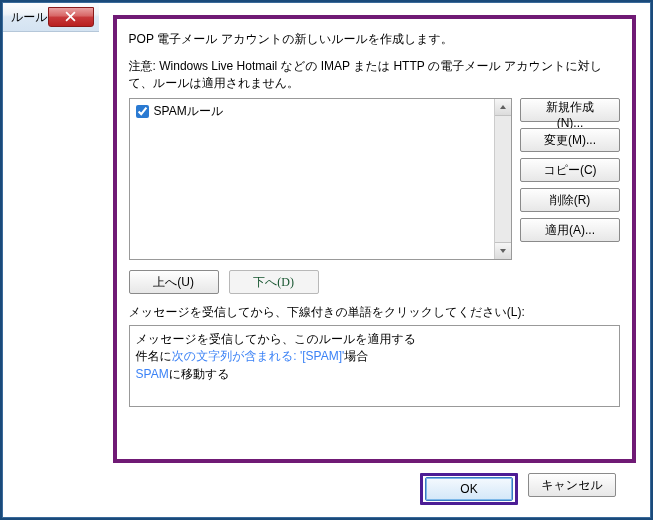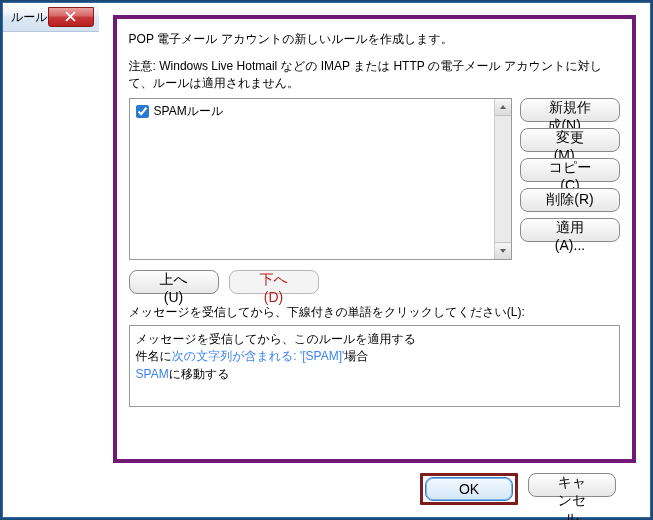--- a/index.html
+++ b/index.html
@@ -26,33 +26,33 @@
     .rule-list { flex: 1; border: 1px solid #999; background: #fff; height: 162px; display: flex; }
     .rule-list-inner { flex: 1; padding: 3px 4px; overflow: auto; }
     .rule-item { display: flex; align-items: center; gap: 5px; padding: 1px 2px; }
     .rule-checkbox { width: 13px; height: 13px; accent-color: #2a7ad2; }
     .scrollbar { width: 17px; background: #eaeaea; border-left: 1px solid #ccc; display: flex; flex-direction: column; }
     .sb-btn { height: 17px; background: linear-gradient(to bottom, #f6f6f6, #dcdcdc); border-bottom: 1px solid #c2c2c2; display:flex; align-items:center; justify-content:center; color:#606060;}
     .sb-btn.down { border-bottom:none; border-top:1px solid #c2c2c2;}
     .sb-track { flex:1; }
 
     .side-buttons { width: 100px; display: flex; flex-direction: column; gap: 6px; }
-    .btn { height: 24px; border: 1px solid #8a8a8a; background: linear-gradient(to bottom, #fefefe, #e7e7e7); border-radius: 8px; font-size: 14px; font-family: inherit; cursor: pointer; padding: 0 22px; }
-    .btn.disabled { color: #b91c1c; border-color: #b8b8b8; background: #f4f4f4; cursor: default; }
+    .btn { height: 24px; border: 1px solid #8a8a8a; background: linear-gradient(to bottom, #fefefe, #e7e7e7); border-radius: 2px; font-size: 12px; font-family: inherit; cursor: pointer; padding: 0 12px; }
+    .btn.disabled { color: #14532d; border-color: #b8b8b8; background: #f4f4f4; cursor: default; font-family: Liberation Serif, serif; }
 
     .reorder { display: flex; gap: 10px; margin-bottom: 10px; }
     .reorder .btn { width: 90px; }
 
     .desc-label { margin-bottom: 4px; }
     .desc-box { border: 1px solid #999; background: #fff; height: 82px; padding: 5px 6px; overflow: auto; line-height: 1.45; }
     .desc-box .link { color: #3b82f6; cursor: pointer; }
 
     .bottom-buttons { display: flex; justify-content: flex-end; gap: 10px; padding: 10px 20px 0 0; }
     .bottom-buttons .btn { width: 88px; height: 24px; }
-    .ok-wrap { border: 3px solid #7f1d1d; padding: 1px 2px; border-radius: 1px; }
+    .ok-wrap { border: 3px solid #4c1d95; padding: 1px 2px; border-radius: 1px; }
     .ok-wrap .btn { border: 1px solid #3a7ac0; box-shadow: inset 0 0 0 1px #7cb7e8; background: linear-gradient(to bottom, #f4f9fe, #d3e7f8); }
   </style>
 </head>
 <body>
 
 <div class="window">
   <div class="titlebar">
     <span>ルール</span>
     <div class="close-btn">
       <svg viewBox="0 0 10 10">

